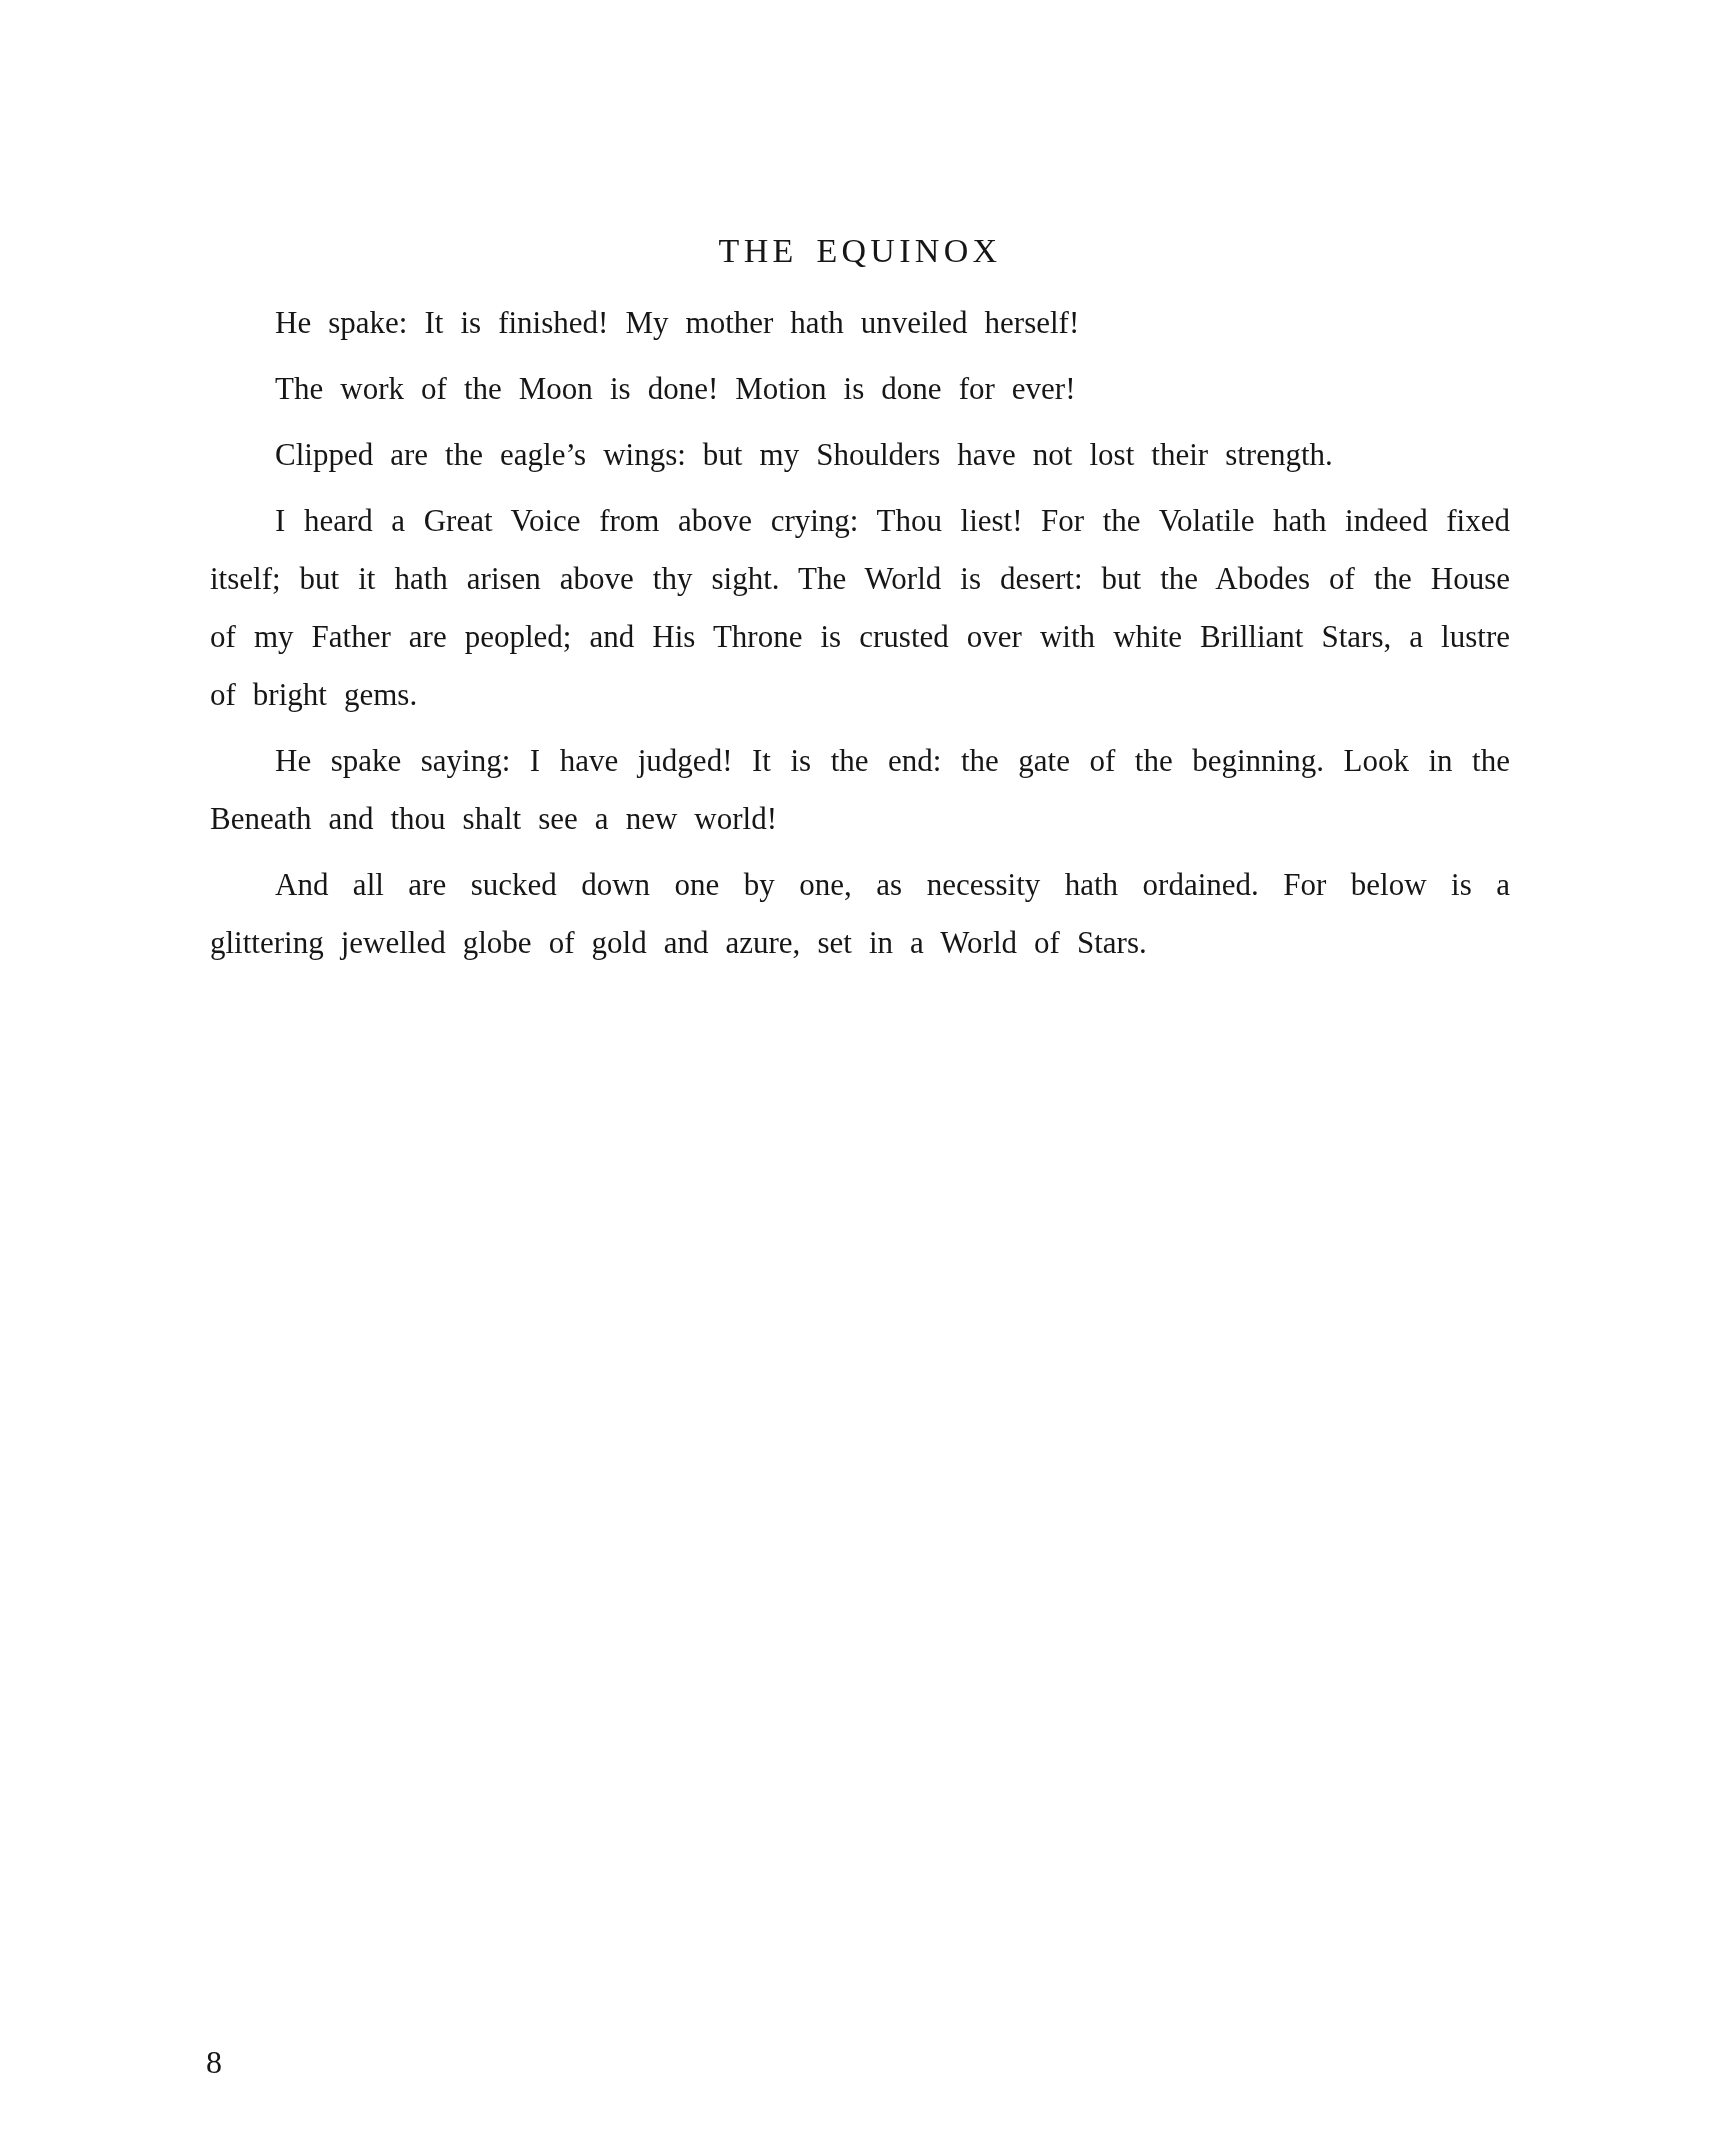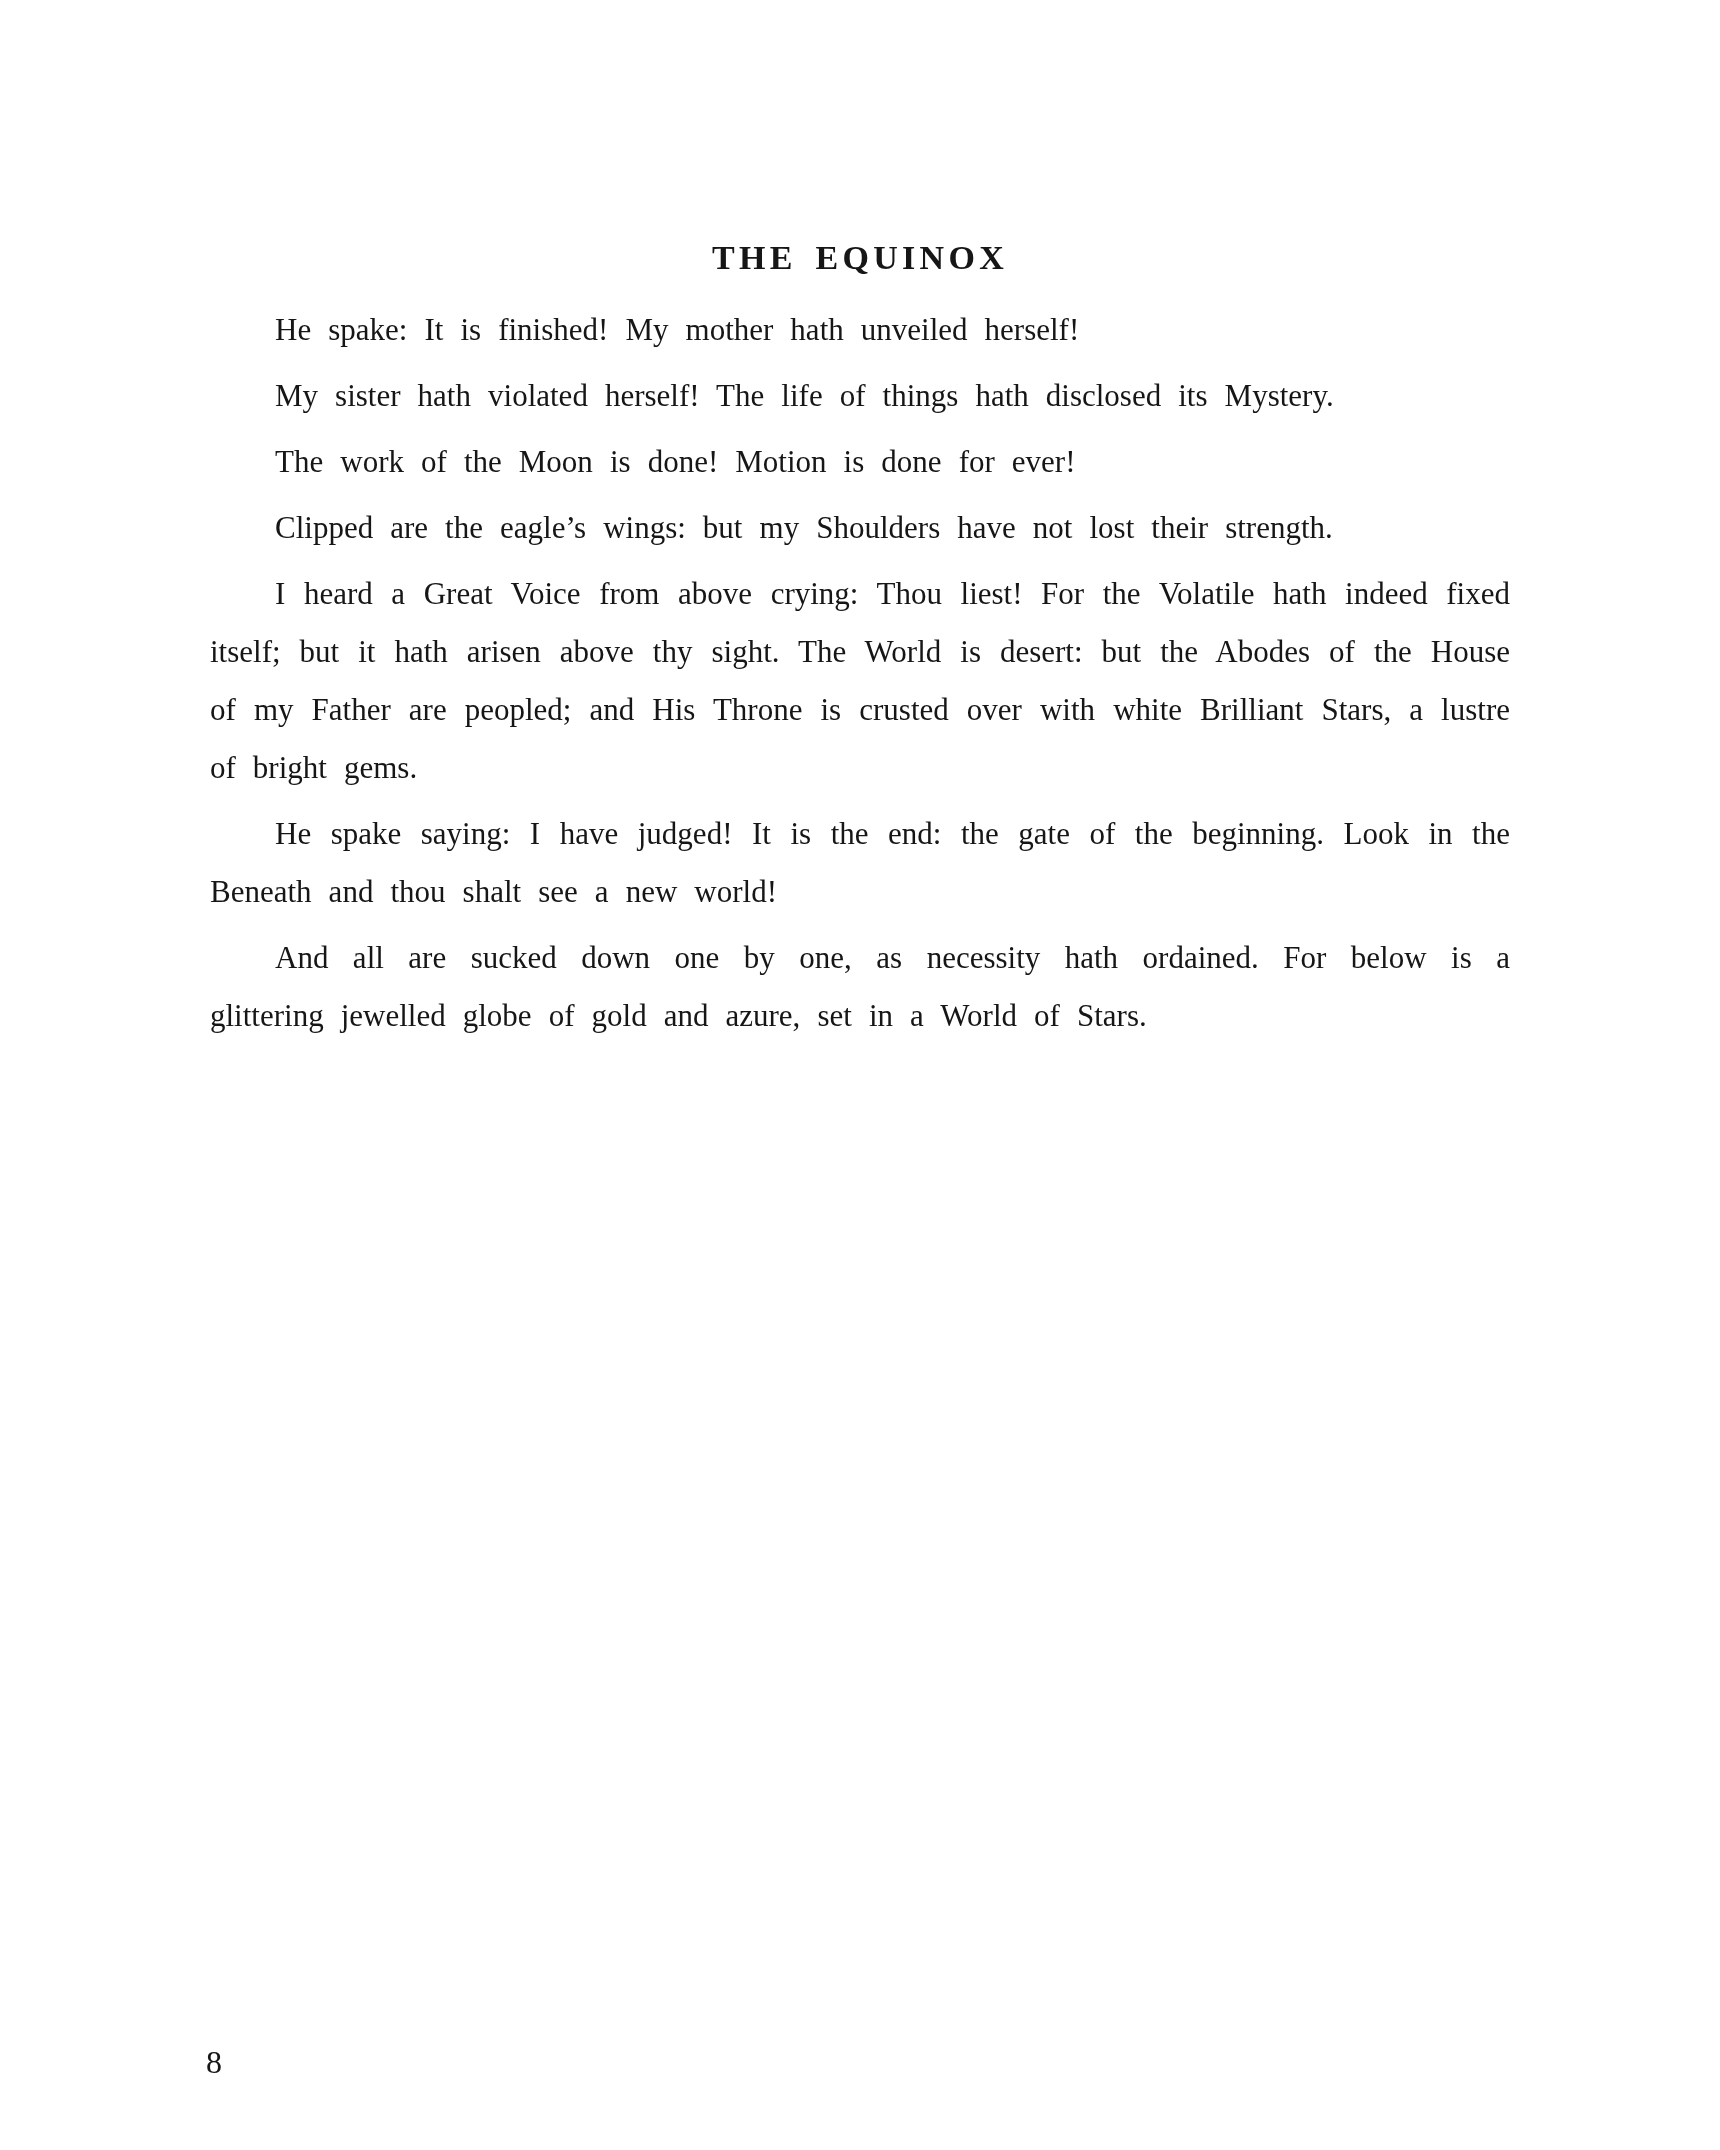--- a/index.html
+++ b/index.html
@@ -16,24 +16,24 @@
     overflow: hidden;
   }
   .scan-page {
     position: absolute;
     left: 202px;
     top: 232px;
     width: 1316px;
   }
   .book-title {
     font-size: 34px;
-    font-weight: 700;
+    font-weight: 400;
     letter-spacing: 4.3px;
     text-align: center;
-    margin: 7px 0 24px 0;
+    margin: 0 0 24px 0;
     word-spacing: 6px;
   }
   .para {
     font-size: 31px;
     line-height: 58px;
     text-align: justify;
     text-indent: 65px;
     margin: 8px;
     word-spacing: 0.30em;
   }
@@ -48,21 +48,20 @@
     line-height: 58px;
   }
 </style>
 </head>
 <body>
 
 <main class="scan-page">
   <h1 class="book-title">THE EQUINOX</h1>
 
   <p class="para">He spake: It is finished! My mother hath unveiled herself!</p>
-  <p class="para">My sister hath violated herself! The life of things hath disclosed its Mystery.</p>
   <p class="para">The work of the Moon is done! Motion is done for ever!</p>
   <p class="para">Clipped are the eagle’s wings: but my Shoulders have not lost their strength.</p>
   <p class="para">I heard a Great Voice from above crying: Thou liest! For the Volatile hath indeed fixed itself; but it hath arisen above thy sight. The World is desert: but the Abodes of the House of my Father are peopled; and His Throne is crusted over with white Brilliant Stars, a lustre of bright gems.</p>
   <p class="para">He spake saying: I have judged! It is the end: the gate of the beginning. Look in the Beneath and thou shalt see a new world!</p>
 
   <p class="para">And all are sucked down one by one, as necessity hath ordained. For below is a glittering jewelled globe of gold and azure, set in a World of Stars.</p>
 </main>
 
 <div class="page-number">8</div>
 

